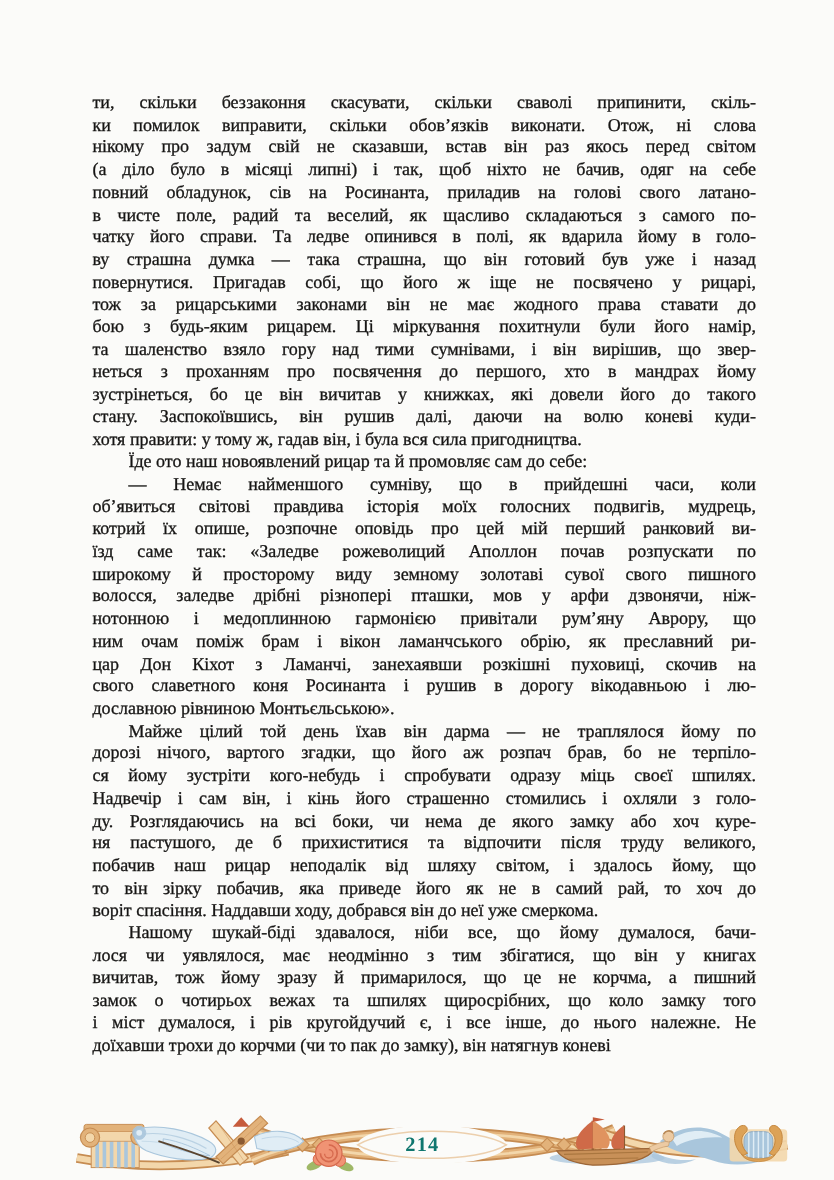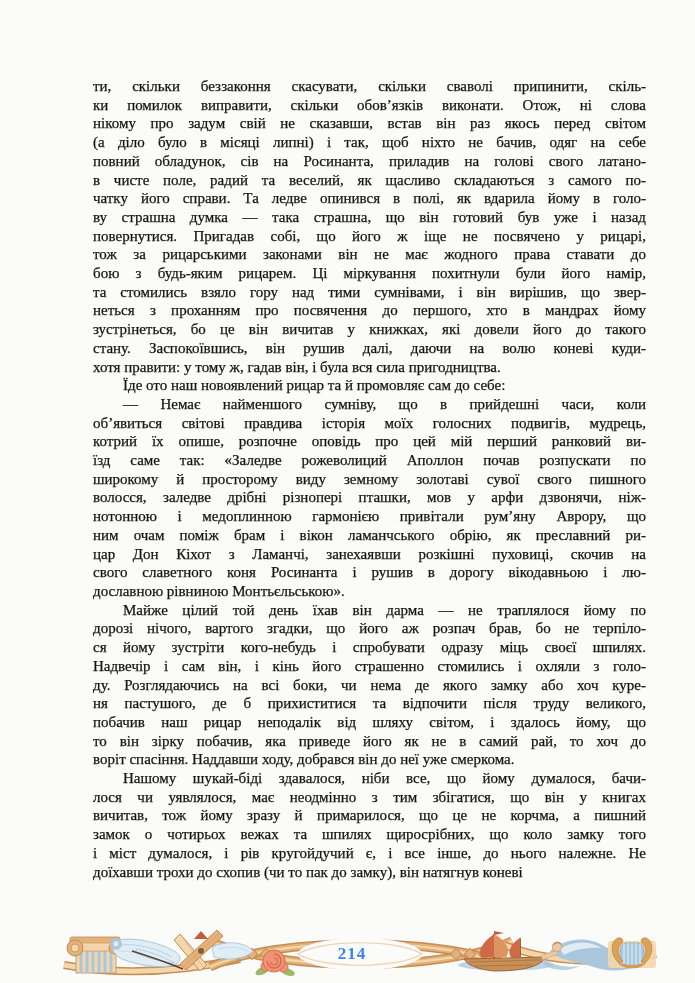--- a/index.html
+++ b/index.html
@@ -9,42 +9,41 @@
     position: relative;
     overflow: hidden;
     font-family: "Liberation Serif", "DejaVu Serif", serif;
   }
   .page-text {
     position: absolute;
     left: 77px; top: 77px; width: 553px;
     color: #161514;
     font-size: 15px;
     line-height: 18.7px;
-    margin-left: 16px;
     -webkit-text-stroke: 0.25px currentColor;
   }
   .t-line {
     text-align: justify;
     text-align-last: justify;
     white-space: normal;
   }
   .t-line.last { text-align-last: left; }
   .t-line.indent { text-indent: 30px; }
   .footer-banner {
     position: absolute;
     left: 62px; top: 929px; width: 596px; height: 50px;
   }
   .footer-banner svg { display: block; width: 596px; height: 50px; }
   .page-num {
     position: absolute;
     left: 0; right: 16px; top: 15px;
     text-align: center;
     font-size: 17px;
     font-weight: bold;
-    color: #3b82f6;
+    color: #0f766e;
     letter-spacing: 1px;
     font-family: "Liberation Serif", "DejaVu Serif", serif;
   }
 </style>
 </head>
 <body>
 
 <main>
 
   <section class="page-text" id="text-block">
@@ -52,21 +51,21 @@
       <div class="t-line">ки помилок виправити, скільки обов’язків виконати. Отож, ні слова</div>
       <div class="t-line">нікому про задум свій не сказавши, встав він раз якось перед світом</div>
       <div class="t-line">(а діло було в місяці липні) і так, щоб ніхто не бачив, одяг на себе</div>
       <div class="t-line">повний обладунок, сів на Росинанта, приладив на голові свого латано-</div>
       <div class="t-line">в чисте поле, радий та веселий, як щасливо складаються з самого по-</div>
       <div class="t-line">чатку його справи. Та ледве опинився в полі, як вдарила йому в голо-</div>
       <div class="t-line">ву страшна думка — така страшна, що він готовий був уже і назад</div>
       <div class="t-line">повернутися. Пригадав собі, що його ж іще не посвячено у рицарі,</div>
       <div class="t-line">тож за рицарськими законами він не має жодного права ставати до</div>
       <div class="t-line">бою з будь-яким рицарем. Ці міркування похитнули були його намір,</div>
-      <div class="t-line">та стомились взяло гору над тими сумнівами, і він вирішив, що звер-</div>
+      <div class="t-line">та шаленство взяло гору над тими сумнівами, і він вирішив, що звер-</div>
       <div class="t-line">неться з проханням про посвячення до першого, хто в мандрах йому</div>
       <div class="t-line">зустрінеться, бо це він вичитав у книжках, які довели його до такого</div>
       <div class="t-line">стану. Заспокоївшись, він рушив далі, даючи на волю коневі куди-</div>
       <div class="t-line last">хотя правити: у тому ж, гадав він, і була вся сила пригодництва.</div>
       <div class="t-line last indent">Їде ото наш новоявлений рицар та й промовляє сам до себе:</div>
       <div class="t-line indent">— Немає найменшого сумніву, що в прийдешні часи, коли</div>
       <div class="t-line">об’явиться світові правдива історія моїх голосних подвигів, мудрець,</div>
       <div class="t-line">котрий їх опише, розпочне оповідь про цей мій перший ранковий ви-</div>
       <div class="t-line">їзд саме так: «Заледве рожеволиций Аполлон почав розпускати по</div>
       <div class="t-line">широкому й просторому виду земному золотаві сувої свого пишного</div>
@@ -83,21 +82,21 @@
       <div class="t-line">ду. Розглядаючись на всі боки, чи нема де якого замку або хоч куре-</div>
       <div class="t-line">ня пастушого, де б прихиститися та відпочити після труду великого,</div>
       <div class="t-line">побачив наш рицар неподалік від шляху світом, і здалось йому, що</div>
       <div class="t-line">то він зірку побачив, яка приведе його як не в самий рай, то хоч до</div>
       <div class="t-line last">воріт спасіння. Наддавши ходу, добрався він до неї уже смеркома.</div>
       <div class="t-line indent">Нашому шукай-біді здавалося, ніби все, що йому думалося, бачи-</div>
       <div class="t-line">лося чи уявлялося, має неодмінно з тим збігатися, що він у книгах</div>
       <div class="t-line">вичитав, тож йому зразу й примарилося, що це не корчма, а пишний</div>
       <div class="t-line">замок о чотирьох вежах та шпилях щиросрібних, що коло замку того</div>
       <div class="t-line">і міст думалося, і рів кругойдучий є, і все інше, до нього належне. Не</div>
-      <div class="t-line last">доїхавши трохи до схопив (чи то пак до замку), він натягнув коневі</div>
+      <div class="t-line last">доїхавши трохи до корчми (чи то пак до замку), він натягнув коневі</div>
     </section>
 
   <div class="footer-banner">
     <svg viewBox="0 0 596 50" aria-hidden="true">
 
       <g>
         <path d="M2,36 C 60,47 118,43 178,30" fill="none" style="stroke:var(--c-ribbon_dark)" stroke-width="8"></path>
         <path d="M2,36 C 60,47 118,43 178,30" fill="none" style="stroke:var(--c-ribbon_light)" stroke-width="5"></path>
         <path d="M148,12 C 215,43 382,43 450,12" fill="none" style="stroke:var(--c-ribbon_dark)" stroke-width="9"></path>
         <path d="M148,12 C 215,43 382,43 450,12" fill="none" style="stroke:var(--c-ribbon)" stroke-width="6"></path>

